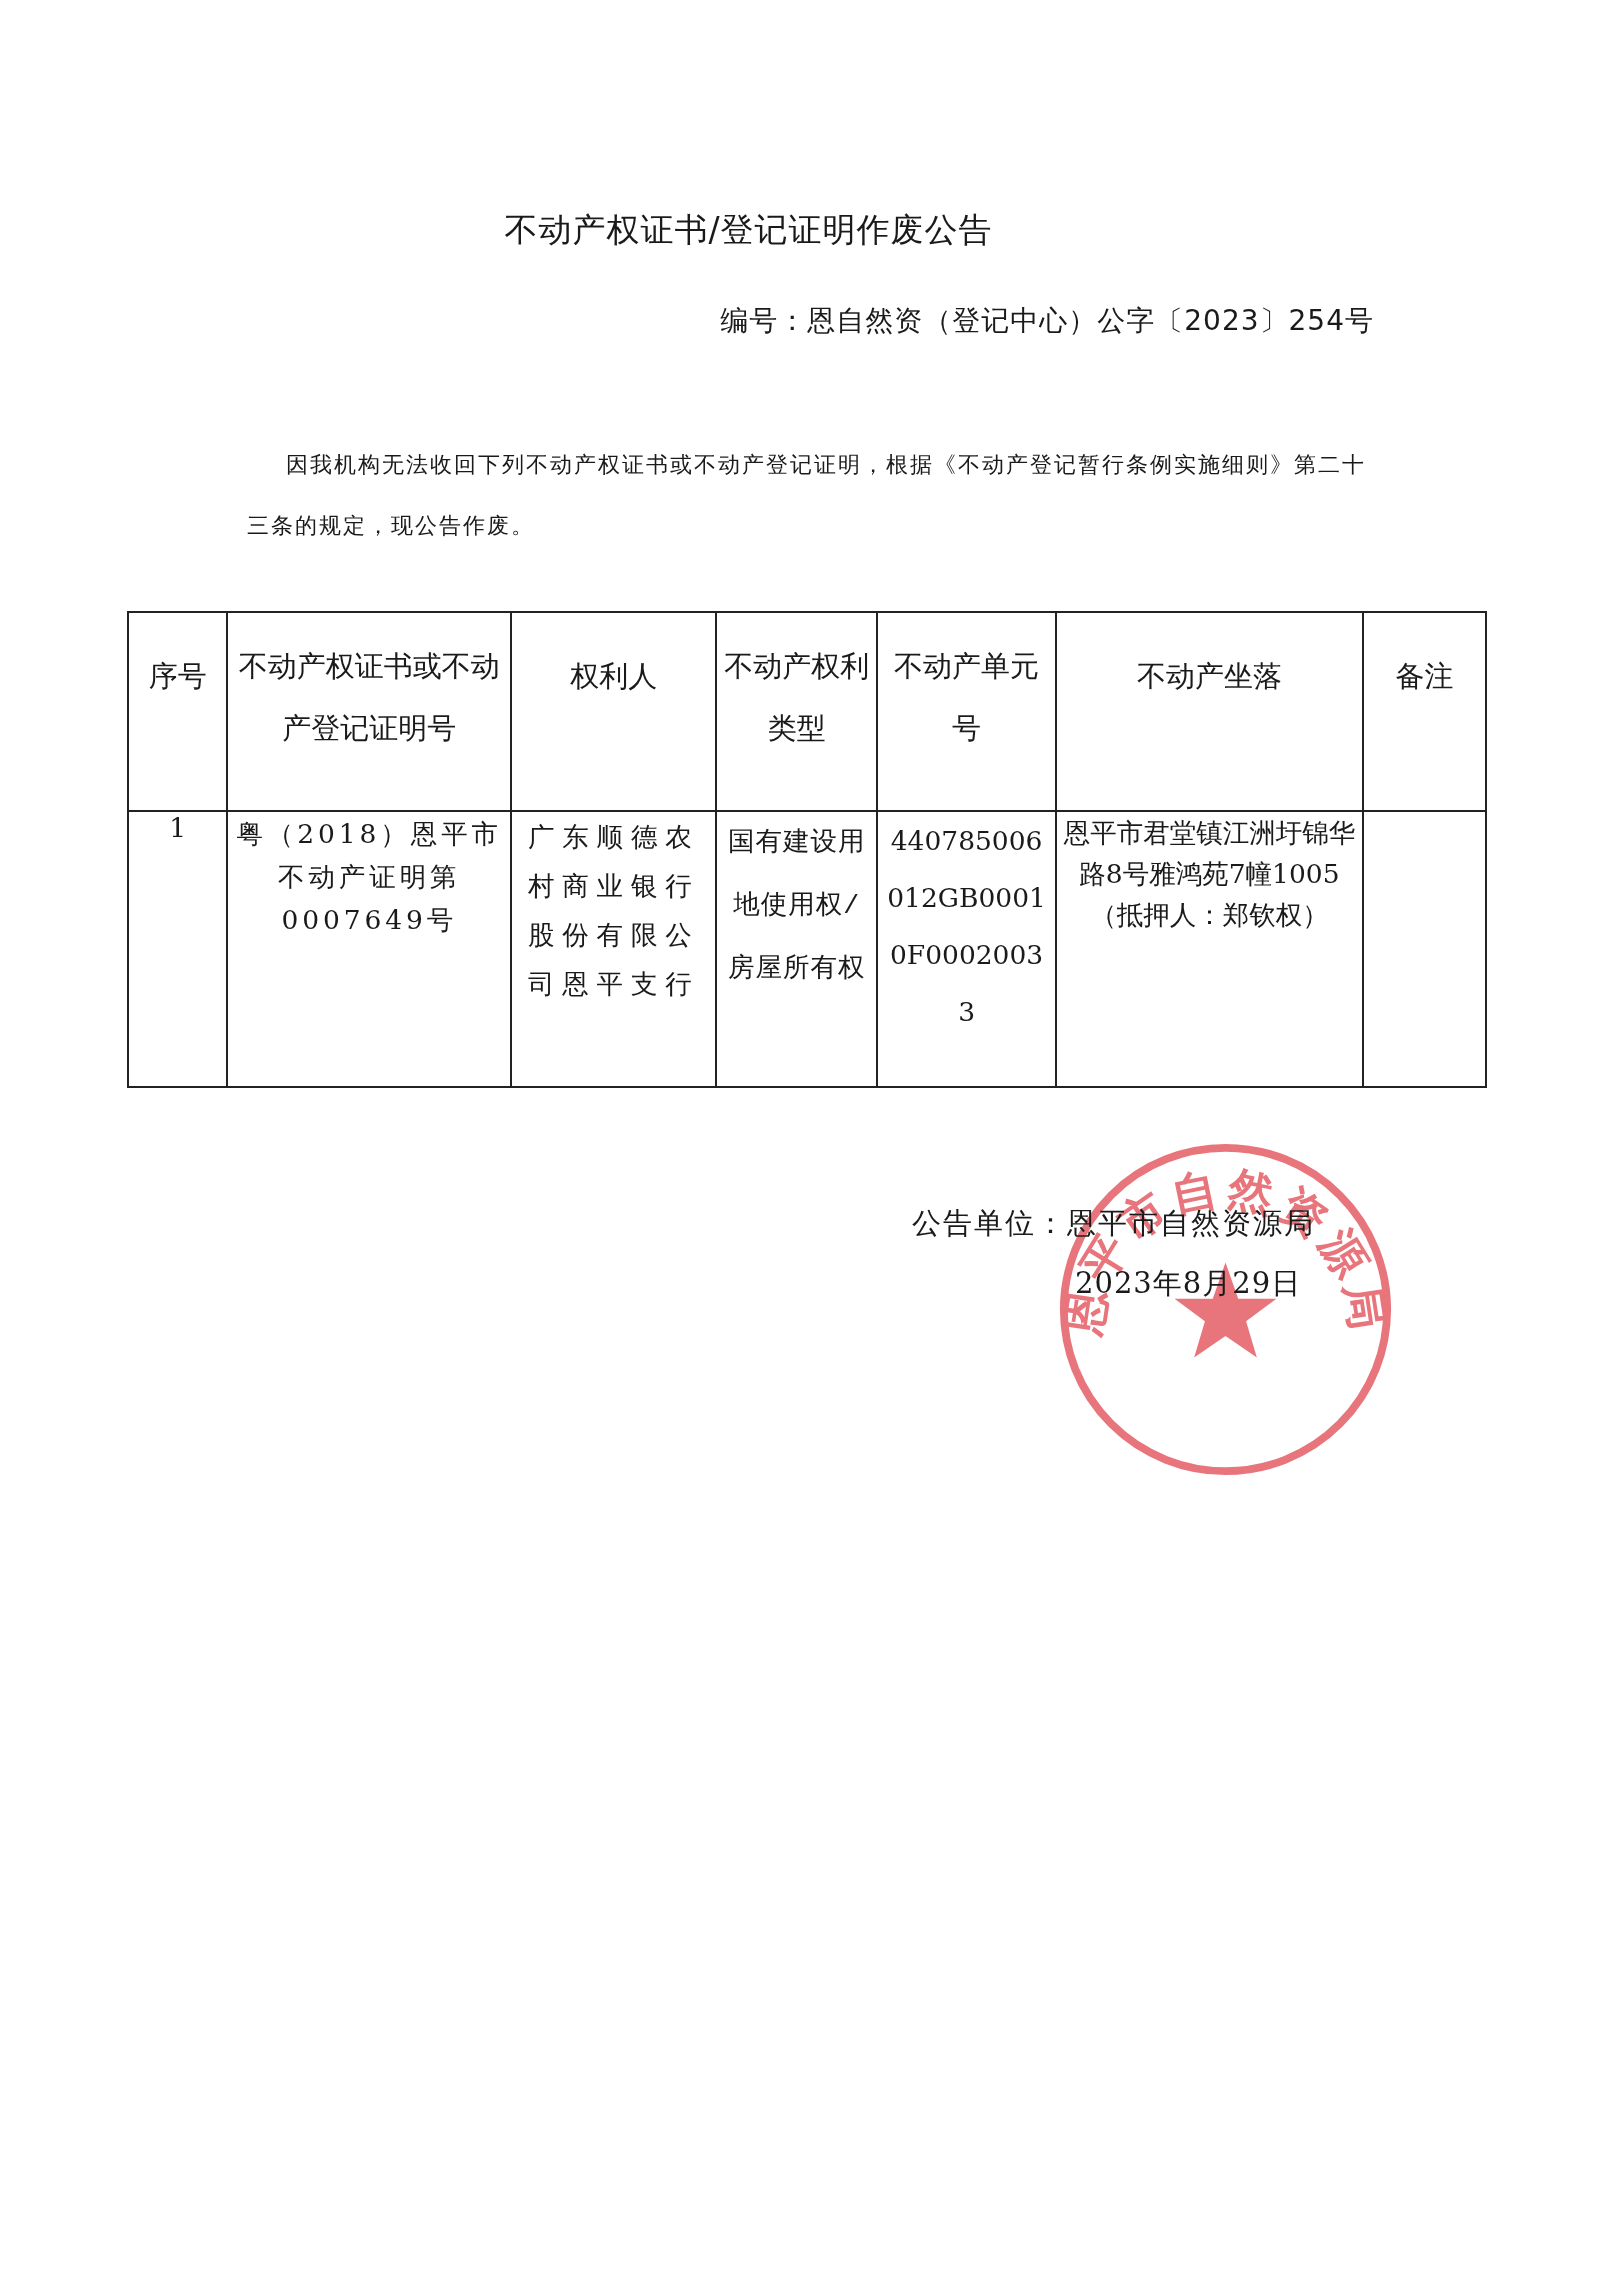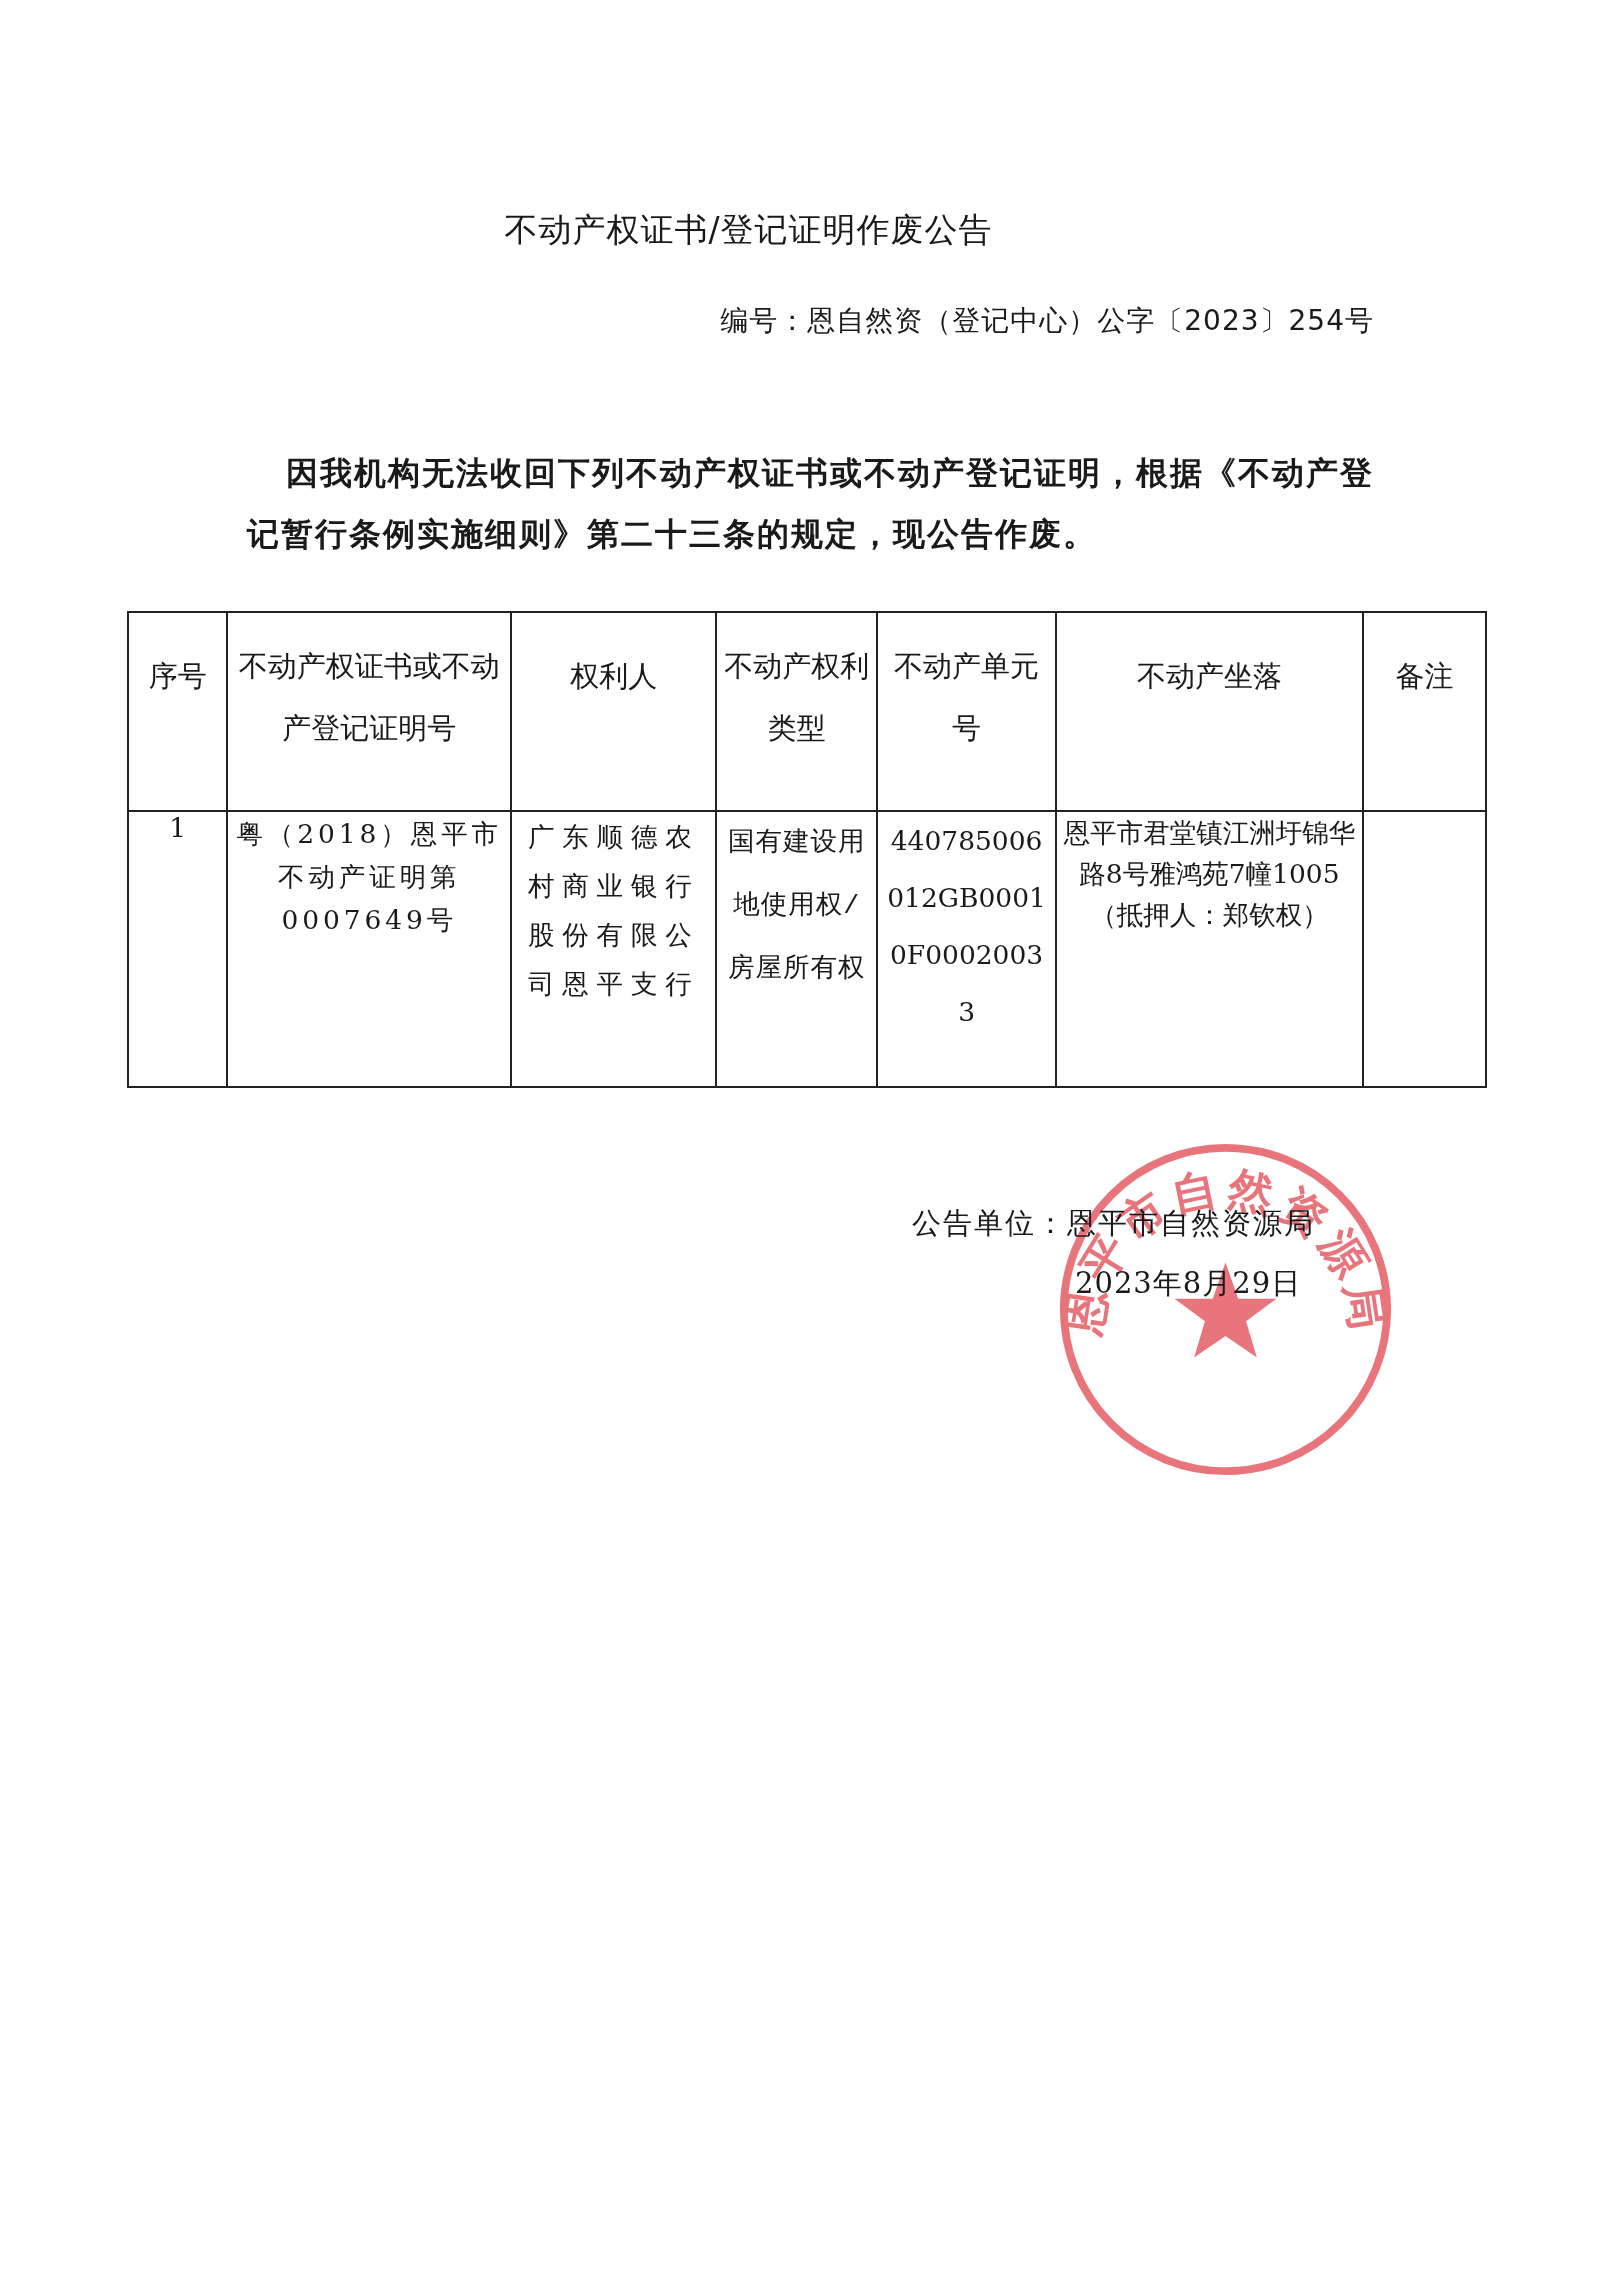--- a/index.html
+++ b/index.html
@@ -9,22 +9,22 @@
     }
     .title {
       position: absolute; left: 0; width: 1497px; top: 208px; text-align: center;
       font-family: "DejaVu Sans", "Liberation Sans", sans-serif; font-size: 33px; letter-spacing: 1px;
     }
     .doc-number {
       position: absolute; right: 247px; top: 302px;
       font-family: "DejaVu Sans", "Liberation Sans", sans-serif; font-size: 28px; letter-spacing: 1px;
     }
     .body-text {
-      position: absolute; left: 247px; width: 1137px; top: 443px;
-      font-size: 32px; line-height: 61px; letter-spacing: 2px; font-weight: bold;
+      position: absolute; left: 247px; width: 1137px; top: 434px;
+      font-size: 22px; line-height: 61px; letter-spacing: 2px;
     }
     .body-text .indent { display: inline-block; width: 39px; }
     table.records {
       position: absolute; left: 127px; top: 611px; width: 1360px;
       border-collapse: collapse; border: 2.9px solid #222;
     }
     table.records th, table.records td {
       border: 2px solid #222; text-align: center; vertical-align: top;
       font-weight: normal; padding: 0 5.9px;
     }

